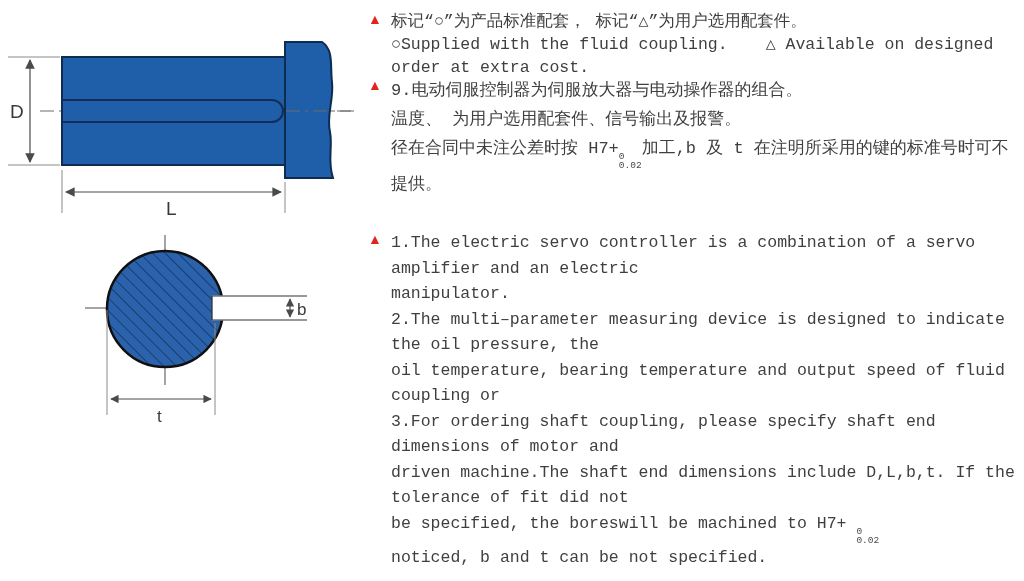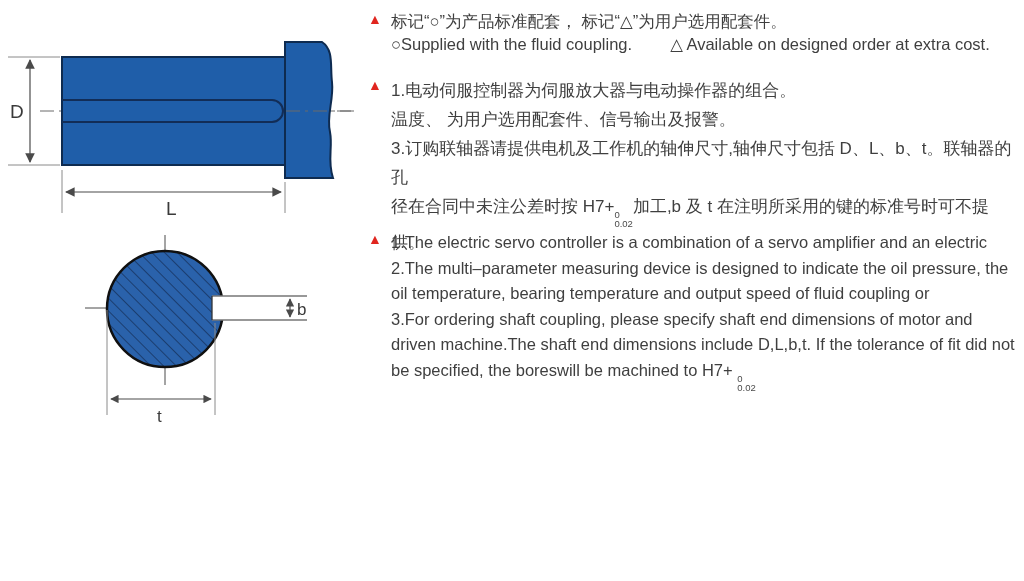--- a/index.html
+++ b/index.html
@@ -11,21 +11,21 @@
   }
   .fig{position:absolute;}
   #fig1{left:0;top:20px;width:360px;height:215px;}
   #fig2{left:60px;top:225px;width:280px;height:220px;}
 
   .note{position:absolute;left:368px;display:flex;align-items:flex-start;}
   .marker{
     width:23px;flex:0 0 23px;color:#e0251f;font-size:14px;
     transform:translateY(1px);
   }
-  .lines{flex:1;}
+  .lines{flex:1;font-family:Liberation Mono, monospace;}
   #legend{top:10px;width:652px;}
   #legend .ln{line-height:23px;font-size:16.5px;}
   #legend .gap{display:inline-block;width:38px;}
   #cn-note{top:76px;width:652px;}
   #cn-note .ln{line-height:29px;font-size:17px;}
   #en-note{top:230px;width:655px;}
   #en-note .ln{line-height:25.5px;font-size:16.5px;}
 
   .stack{
     display:inline-flex;flex-direction:column;align-items:flex-start;
@@ -100,40 +100,41 @@
     <div class="ln">标记“○”为产品标准配套， 标记“△”为用户选用配套件。</div>
     <div class="ln">
       <span>○Supplied with the fluid coupling.</span><span class="gap"></span><span>△ Available on designed order at extra cost.</span>
     </div>
   </div>
 </div>
 
 <div class="note" id="cn-note">
   <div class="marker">▲</div>
   <div class="lines">
-    <div class="ln">1.电动伺服控制器为伺服放大器与电动操作器的组合。</div>
+    <div class="ln">9.电动伺服控制器为伺服放大器与电动操作器的组合。</div>
     <div class="ln">温度、 为用户选用配套件、信号输出及报警。</div>
-    <div class="ln">3.订购联轴器请提供电机及工作机的轴伸尺寸,轴伸尺寸包括 D、L、b、t。联轴器的孔</div>
     <div class="ln">
       <span>径在合同中未注公差时按 H7+</span><span class="stack">
           <span>0</span>
           <span>0.02</span>
         </span><span>加工,b 及 t 在注明所采用的键的标准号时可不提供。</span>
     </div>
   </div>
 </div>
 
 <div class="note" id="en-note">
   <div class="marker">▲</div>
   <div class="lines">
     <div class="ln">1.The electric servo controller is a combination of a servo amplifier and an electric</div>
+    <div class="ln">manipulator.</div>
     <div class="ln">2.The multi–parameter measuring device is designed to indicate the oil pressure, the</div>
     <div class="ln">oil temperature, bearing temperature and output speed of fluid coupling or</div>
     <div class="ln">3.For ordering shaft coupling, please specify shaft end dimensions of motor and</div>
     <div class="ln">driven machine.The shaft end dimensions include D,L,b,t. If the tolerance of fit did not</div>
     <div class="ln">
       <span>be specified, the boreswill be machined to H7+ </span><span class="stack">
           <span>0</span>
           <span>0.02</span>
         </span>
     </div>
+    <div class="ln">noticed, b and t can be not specified.</div>
   </div>
 </div>
 
 </body></html>

